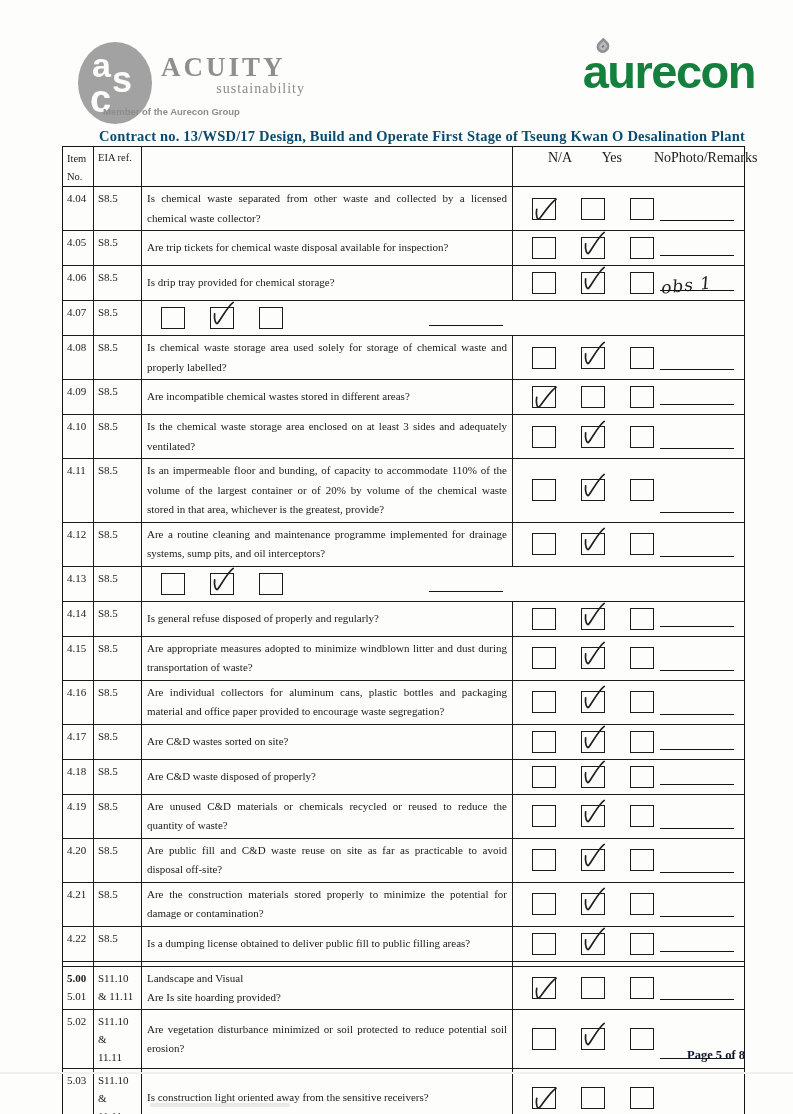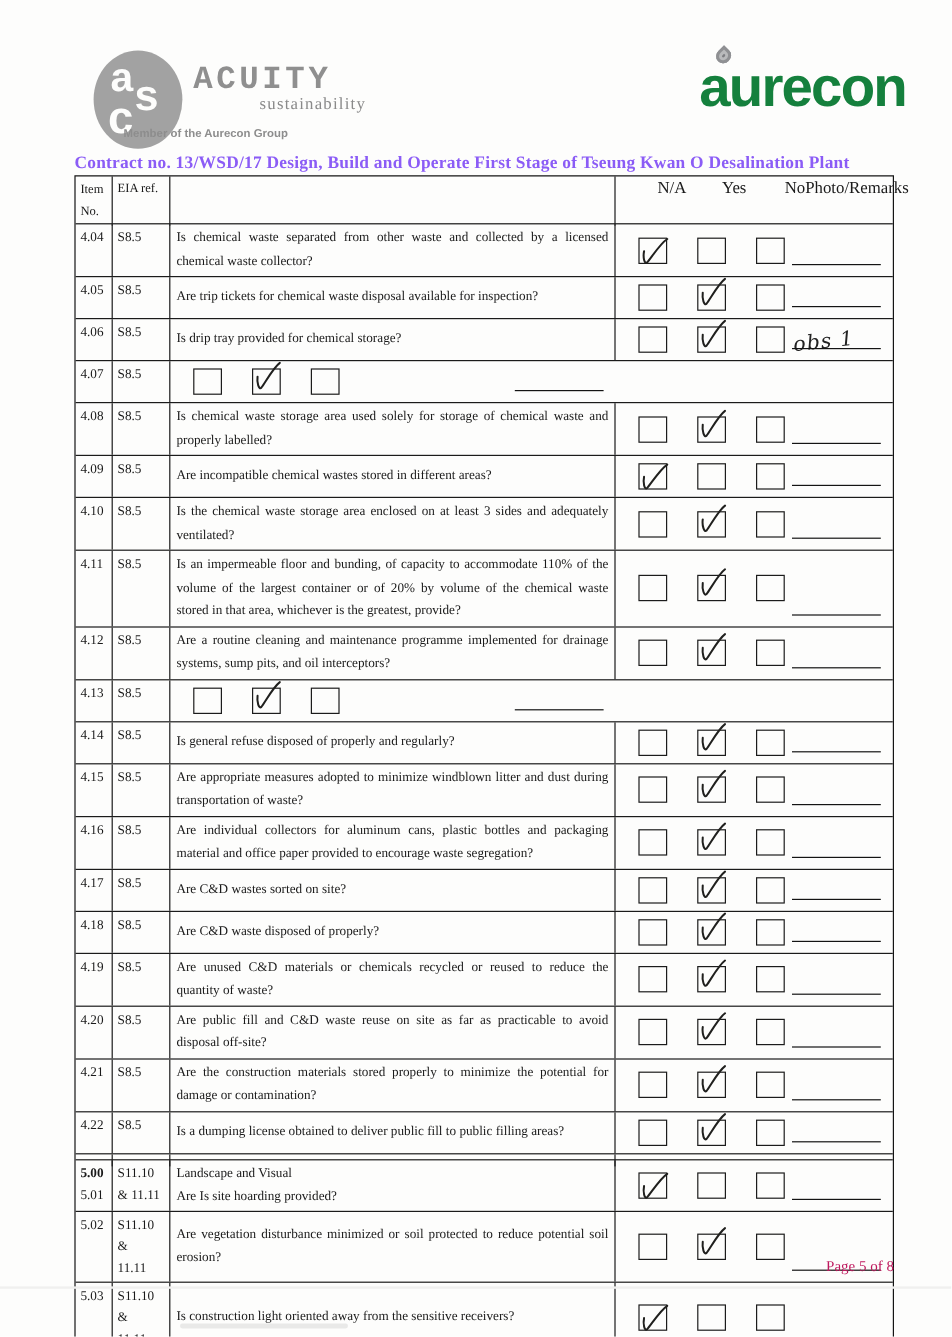--- a/index.html
+++ b/index.html
@@ -16,21 +16,21 @@
   .monogram {
     position:absolute; left:3px; top:0; width:74px; height:82px;
     background:#a2a2a2; border-radius:50%;
   }
   .monogram span { position:absolute; color:#fdfdfc; font-family:"Liberation Sans",sans-serif; font-weight:bold; line-height:1; }
   .mono-a { left:14px; top:6px;  font-size:34px; }
   .mono-s { left:34px; top:20px; font-size:36px; }
   .mono-c { left:12px; top:38px; font-size:38px; }
   .acuity-text { position:absolute; left:86px; top:10px; width:144px; }
   .acuity-name {
-    font-family:Liberation Mono, monospace; font-size:27px; letter-spacing:3px;
+    font-family:Liberation Serif, serif; font-size:27px; letter-spacing:3px;
     color:#8f8f8f; font-weight:bold;
   }
   .acuity-sub {
     font-family:Liberation Serif, serif; font-size:14px; color:#8a8a8a;
     text-align:right; margin-top:-2px; letter-spacing:1px;
   }
   .acuity-member {
     position:absolute; left:28px; top:64px; width:210px;
     font-family:"Liberation Sans",sans-serif; font-size:9.5px; font-weight:bold; color:#8d8d8d;
   }
@@ -41,21 +41,21 @@
   }
   .droplet {
     position:absolute; left:14px; top:-8px; width:12px; height:13px;
     background:#7d7e82; border-radius:0 60% 60% 60%; transform:rotate(45deg);
     box-shadow: inset 0 0 0 2.5px #8f9093, inset 0 0 0 5px #b9babc;
   }
 
   
   .title {
     position:absolute; top:128px; left:62px; width:683px;
-    font-size:14.5px; font-weight:bold; text-align:left; color:#8b5cf6;
+    font-size:14.5px; font-weight:bold; text-align:right; color:#0c4a6e;
     letter-spacing:0.2px;
   }
 
   
   .checklist-table {
     position:absolute; top:146px; left:62px; width:683px;
     border:1.6px solid #141414; border-bottom-width:2px;
     background:transparent;
   }
   .trow, .thead-row, .spacer-row { display:grid; grid-template-columns:31px 48px 371px 1fr; }
@@ -103,21 +103,21 @@
   }
   .remark-text {
     position:absolute; right:26px; bottom:0px; font-size:17px; font-style:italic;
     font-family:"DejaVu Serif", serif; color:#222; transform:rotate(-6deg);
     letter-spacing:1px; white-space:nowrap;
   }
 
   
   .footer {
     position:absolute; top:1048px; left:62px; width:683px;
-    text-align:right; font-size:12.5px; font-weight:normal; color:#be185d;
+    text-align:right; font-size:12.5px; font-weight:bold; color:#0f172a;
   }
   .scan-line { position:absolute; top:1072px; left:0; width:100%; height:2px; background:#f0f0ef; }
   .scan-smudge { position:absolute; top:1103px; left:150px; width:140px; height:4px; background:#e9e9e8; border-radius:2px; }
 </style>
 </head>
 <body>
 
 <div class="page">
 
   <div class="header">

